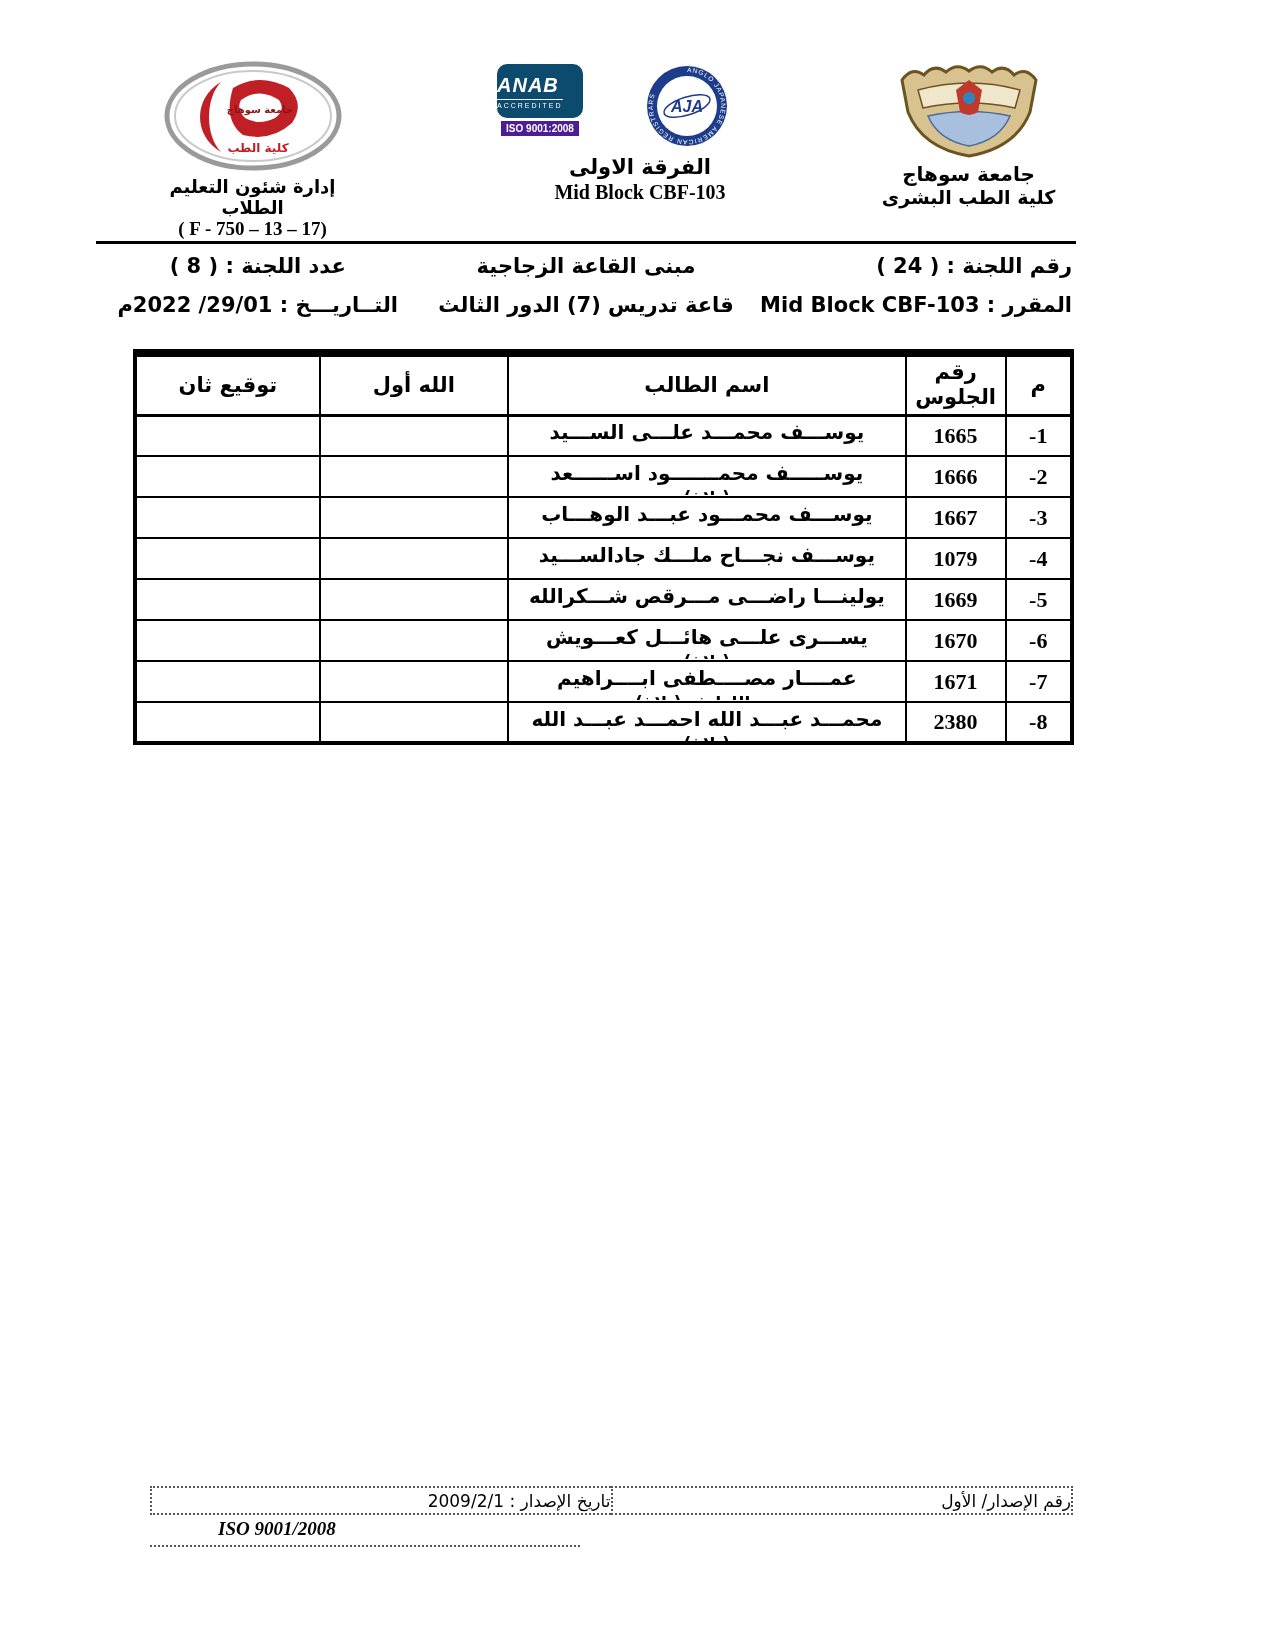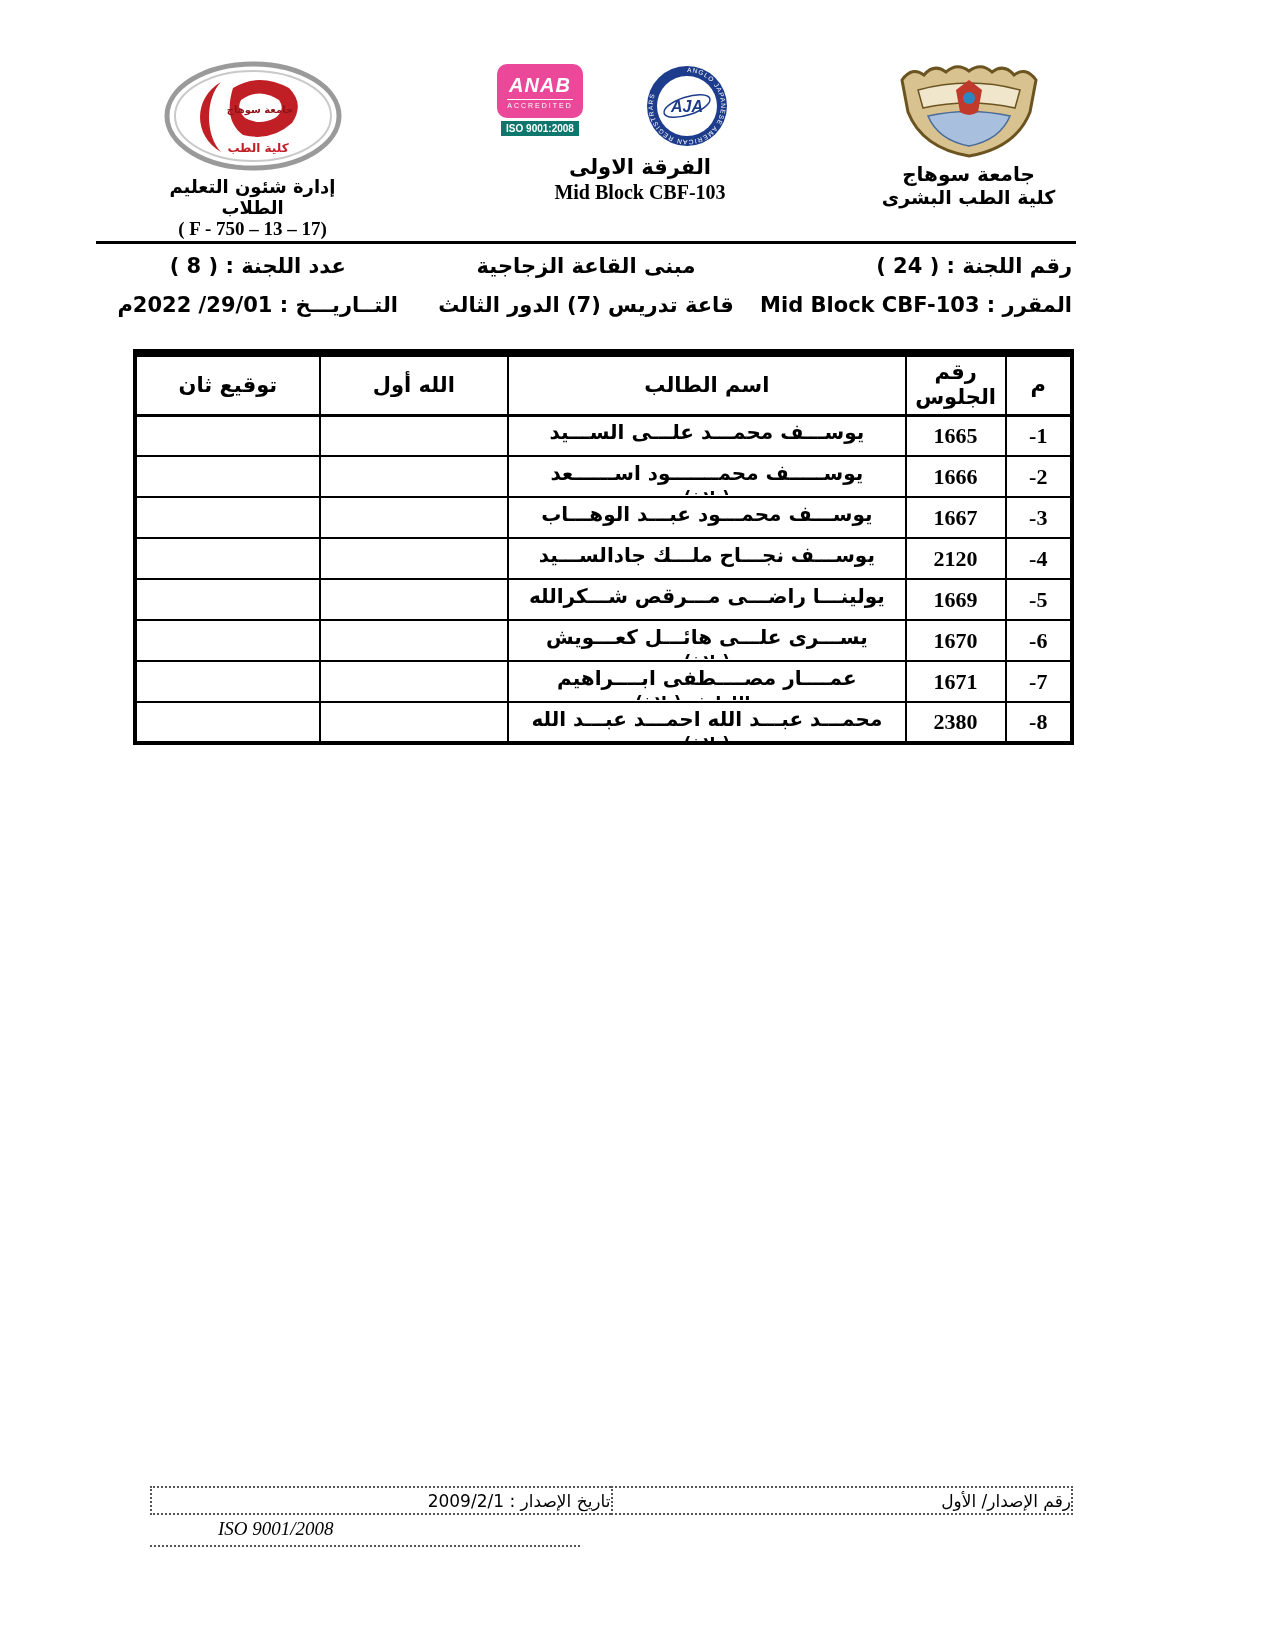--- a/index.html
+++ b/index.html
@@ -14,27 +14,27 @@
     overflow:hidden;
   }
   
   .hdr-right { position:absolute; top:60px; right:199px; width:215px; text-align:center; }
   .hdr-right .uni-name { font-size:20px; font-weight:bold; margin-top:4px; }
   .hdr-right .uni-fac  { font-size:19px; font-weight:bold; }
 
   .hdr-center { position:absolute; top:64px; left:497px; width:286px; text-align:center; }
   .logo-row { display:flex; justify-content:center; align-items:flex-start; gap:8px; direction:ltr; }
   .anab { display:flex; flex-direction:column; align-items:center; }
-  .anab-box { width:86px; height:54px; background:#ec4899; border-radius:10px; color:#fff;
-              display:flex; flex-direction:column; align-items:center; justify-content:center; }
+  .anab-box { width:86px; height:54px; background:#0c4a6e; border-radius:10px; color:#fff;
+              display:flex; flex-direction:column; align-items:flex-start; justify-content:center; }
   .anab-word { font-size:20px; font-weight:bold; font-style:italic; letter-spacing:1px;
                font-family:"Liberation Sans", sans-serif; }
   .anab-sub  { font-size:7px; letter-spacing:2px; border-top:1px solid #fff; padding-top:2px; margin-top:2px;
                font-family:"Liberation Sans", sans-serif; }
-  .anab-iso  { margin-top:3px; background:#0f766e; color:#fff; font-size:10px; font-weight:bold; padding:2px 5px;
+  .anab-iso  { margin-top:3px; background:#4c1d95; color:#fff; font-size:10px; font-weight:bold; padding:2px 5px;
                font-family:"Liberation Sans", sans-serif; }
   .t1 { font-size:21px; font-weight:bold; margin-top:7px; }
   .t2 { font-size:23px; font-weight:bold; margin-top:2px; }
   .t3 { font-size:20px; font-weight:bold; font-family:"Liberation Serif", serif; direction:ltr; margin-top:2px; }
 
   .hdr-left { position:absolute; top:60px; left:140px; width:225px; text-align:center; }
   .hdr-left .dept { font-size:18px; font-weight:bold; margin-top:4px; }
   .hdr-left .code { font-size:19px; font-weight:bold; font-family:"Liberation Serif", serif; direction:ltr; }
 
   .hdr-rule { position:absolute; top:241px; left:96px; width:980px; border-top:3px solid #000; }
@@ -65,21 +65,21 @@
   .name-wrap { height:37px; overflow:hidden; }
   .nl1 { display:block; font-weight:bold; font-size:20px; line-height:30px; text-align:center; white-space:nowrap; }
   .nl2 { display:block; font-weight:bold; font-size:17px; line-height:20px; text-align:center; white-space:nowrap; }
 
   
   .footer-table { position:absolute; top:1486px; left:150px; width:923px; border-collapse:collapse;
                   direction:rtl; font-size:17px; }
   .footer-table td { border:2px dotted #555; height:27px; text-align:right; vertical-align:middle; width:50%; }
   .iso-line { position:absolute; top:1515px; left:150px; width:430px; height:32px;
               border-bottom:2px dotted #555; direction:ltr; text-align:left; padding-left:68px;
-              font-family:"Liberation Serif", serif; font-style:italic; font-weight:normal;
+              font-family:"Liberation Serif", serif; font-style:italic; font-weight:bold;
               font-size:19px; line-height:28px; }
   svg { display:block; margin:0 auto; }
 </style>
 </head>
 <body>
 
 <div class="page">
 
   <div class="hdr-right">
     <svg width="150" height="98" viewBox="0 0 150 98">
@@ -197,21 +197,21 @@
           <div class="name-wrap">
               <span class="nl1">يوســـف محمـــود عبـــد الوهـــاب</span>
               <span class="nl2"></span>
             </div>
         </td>
         <td></td>
         <td></td>
       </tr>
       <tr>
         <td class="idx">-4</td>
-        <td class="seat">2120</td>
+        <td class="seat">1079</td>
         <td class="name">
           <div class="name-wrap">
               <span class="nl1">يوســـف نجـــاح ملـــك جادالســـيد</span>
               <span class="nl2"></span>
             </div>
         </td>
         <td></td>
         <td></td>
       </tr>
       <tr>

